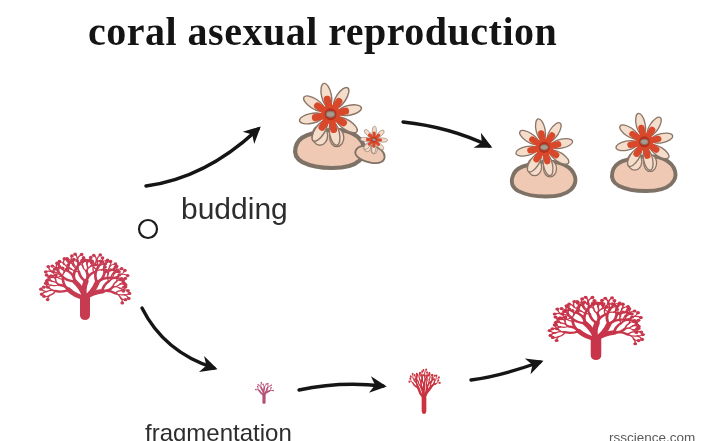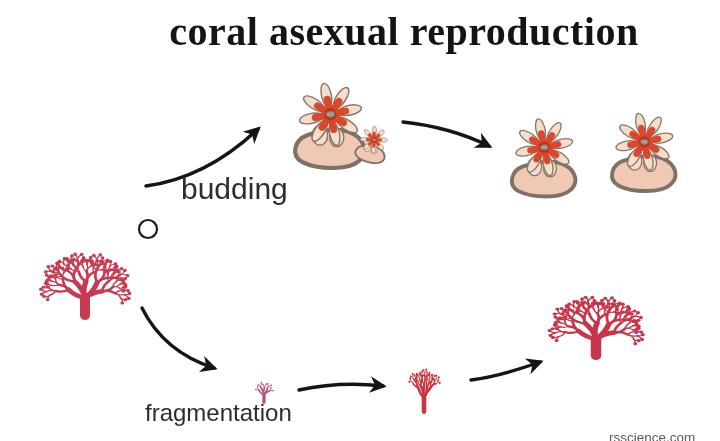--- a/index.html
+++ b/index.html
@@ -3,25 +3,25 @@
 <meta charset="utf-8">
 <style>
   html,body{margin:0;padding:0;background:#e9e9e9;}
   #stage{
     position:relative;width:720px;height:441px;background:var(--bg,#fff);
     overflow:hidden;font-family:"Liberation Sans","DejaVu Sans",sans-serif;
   }
   .abs{position:absolute;}
   #title{
     left:0;top:10px;width:720px;box-sizing:border-box;padding-left:88px;
-    text-align:center;font-family:"Liberation Serif","DejaVu Serif",serif;
+    font-family:"Liberation Serif","DejaVu Serif",serif;
     font-size:40px;font-weight:600;letter-spacing:0.5px;color:var(--title-text,#141414);
     line-height:1.1;
   }
-  .pathlabel{color:var(--label-text,#2d2d2d);font-weight:500;}
+  .pathlabel{color:var(--label-text,#2d2d2d);font-weight:500;margin-top:20px;}
   #label-budding{left:181px;top:172px;font-size:30px;}
   #label-fragmentation{left:145px;top:399px;font-size:24px;}
   #watermark{left:609px;top:407px;font-size:13.5px;color:var(--watermark-text,#5a5a5a);margin-top:23px;}
   svg{display:block;overflow:visible;}
   .coral{color:#c73b52;}
 </style>
 </head>
 <body>
 
 <div id="stage">

